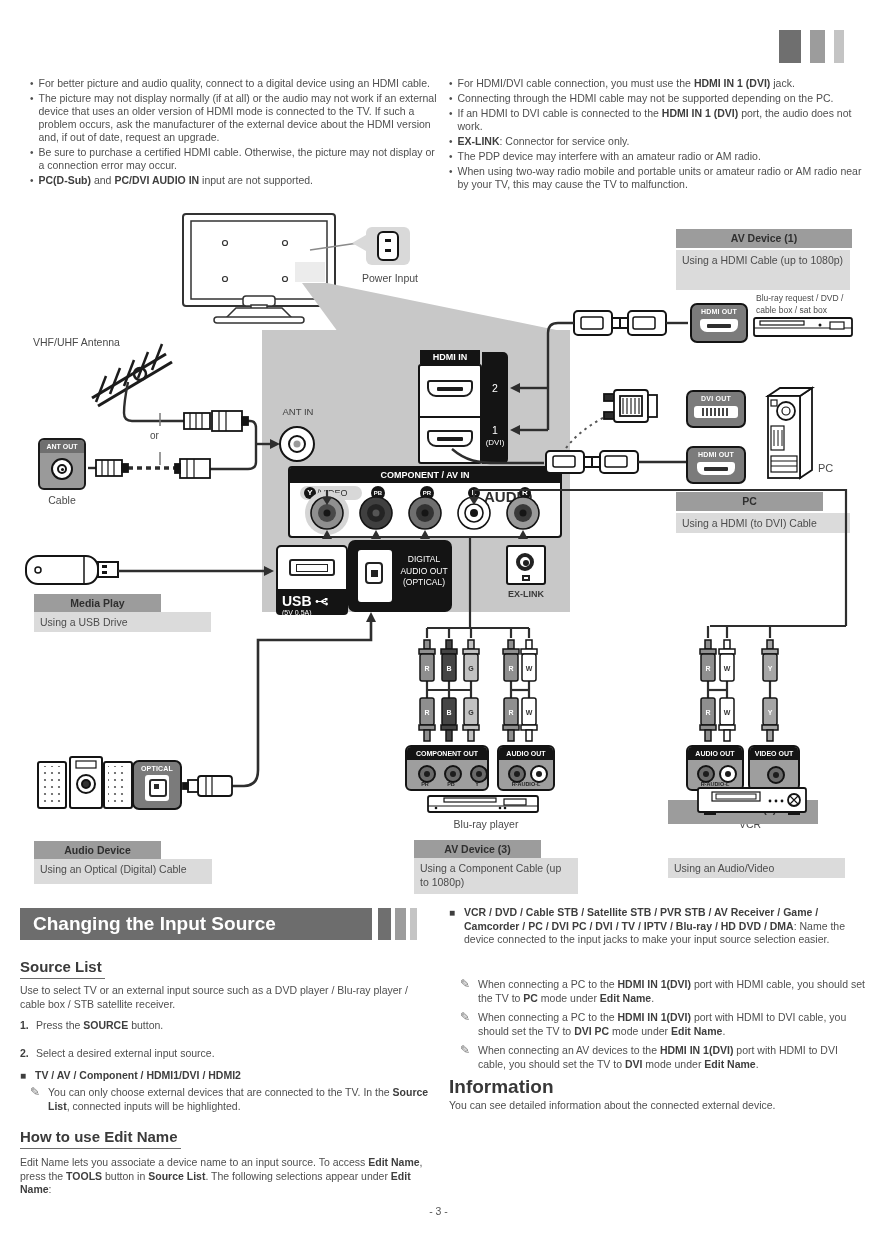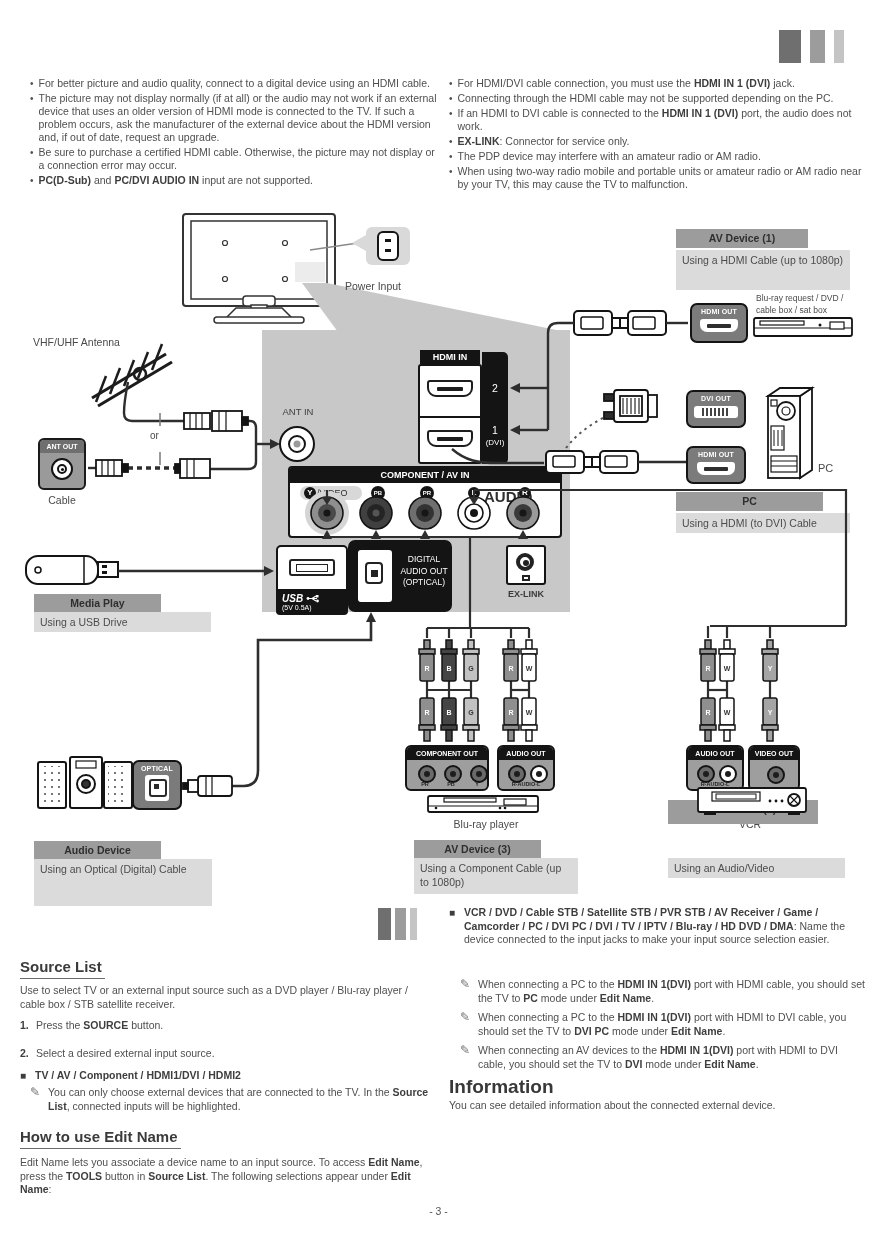--- a/index.html
+++ b/index.html
@@ -113,21 +113,21 @@
     <line x1="310" y1="250" x2="358" y2="243" stroke="#8a8a8a" stroke-width="1.5"></line>
     <polygon points="352,243 366,235 366,251" fill="#d9d9d9"></polygon>
   </svg>
 
   <div class="abs" style="left:366px;top:227px;width:44px;height:38px;background:#d9d9d9;border-radius:6px;">
     <div class="abs" style="left:11px;top:4px;width:22px;height:30px;background:#fff;border:2px solid #141414;border-radius:6px;">
       <div class="abs" style="left:6px;top:6px;width:6px;height:3px;background:#141414;"></div>
       <div class="abs" style="left:6px;top:16px;width:6px;height:3px;background:#141414;"></div>
     </div>
   </div>
-  <div class="abs lbl" style="left:345px;top:280px;width:90px;text-align:left;">Power Input</div>
+  <div class="abs lbl" style="left:345px;top:272px;width:90px;text-align:center;">Power Input</div>
 
   <div class="abs lbl" style="left:33px;top:336px;width:130px;">VHF/UHF Antenna</div>
   <div class="abs lbl" style="left:150px;top:430px;width:24px;font-size:10px;">or</div>
 
   <div class="abs" style="left:38px;top:438px;width:48px;height:52px;background:#9a9a9a;border:2px solid #1a1a1a;border-radius:6px;overflow:hidden;">
     <div style="background:#6f6f6f;color:#fff;font-size:7px;font-weight:bold;text-align:center;line-height:13px;">ANT OUT</div>
     <div class="abs" style="left:11px;top:18px;width:22px;height:22px;background:#fff;border:2px solid #141414;border-radius:50%;">
       <div class="abs" style="left:4px;top:4px;width:10px;height:10px;border:2px solid #141414;border-radius:50%;"></div>
       <div class="abs" style="left:8px;top:8px;width:3px;height:3px;background:#141414;border-radius:50%;"></div>
     </div>
@@ -166,21 +166,21 @@
     <div class="circ" style="left:229px;top:19px;width:12px;height:12px;line-height:12px;font-size:8px;">R</div>
   </div>
 
   <div class="abs" style="left:276px;top:545px;width:72px;height:46px;background:#fff;border:2px solid #141414;border-radius:5px 5px 0 0;">
     <div class="abs" style="left:11px;top:12px;width:46px;height:17px;border:2px solid #222;border-radius:3px;display:flex;align-items:center;justify-content:center;">
         <i style="display:block;width:30px;height:6px;border:1.5px solid #222;"></i>
       </div>
   </div>
   <div class="abs blk" style="left:276px;top:591px;width:72px;height:24px;border-radius:0 0 4px 4px;padding:2px 0 0 6px;">
     <div style="display:flex;align-items:center;gap:3px;">
-      <span style="font-size:10px;font-weight:bold;font-style:italic;">USB</span>
+      <span style="font-size:14px;font-weight:bold;">USB</span>
       <svg width="14" height="9" style="position:static;">
           <path d="M1,4.5 H11 M6,4.5 L10,2 M6,4.5 L10,7" stroke="#fff" stroke-width="1.2" fill="none"></path>
           <circle cx="2" cy="4.5" r="1.4" fill="#fff"></circle>
           <rect x="10" y="1" width="2.5" height="2.5" fill="#fff"></rect>
           <circle cx="11.5" cy="7" r="1.4" fill="#fff"></circle>
         </svg>
     </div>
     <div style="font-size:7px;">(5V 0.5A)</div>
   </div>
 
@@ -196,21 +196,21 @@
     </div>
   </div>
 
   <div class="abs" style="left:506px;top:545px;width:40px;height:40px;background:#fff;border:2px solid #141414;border-radius:3px;">
     <div class="abs" style="left:8px;top:6px;width:18px;height:18px;border:4px solid #222;border-radius:50%;"></div>
     <div class="abs" style="left:15px;top:13px;width:6px;height:6px;background:#222;border-radius:50%;"></div>
     <div class="abs" style="left:14px;top:28px;width:8px;height:6px;border:2px solid #222;background:#fff;"></div>
   </div>
   <div class="abs" style="left:488px;top:589px;width:76px;text-align:center;font-size:9px;font-weight:bold;color:#3a3a3a;">EX-LINK</div>
 
-  <div class="abs devh" style="left:676px;top:229px;width:132px;height:19px;">AV Device (1)</div>
+  <div class="abs devh" style="left:676px;top:229px;width:176px;height:19px;">AV Device (1)</div>
   <div class="abs devs" style="left:676px;top:250px;width:174px;height:40px;">Using a HDMI Cable (up to 1080p)</div>
   <div class="abs portbox" style="left:690px;top:303px;width:58px;height:40px;">
     <div class="pl">HDMI OUT</div>
     <div class="hslot">
         <i></i>
       </div>
   </div>
   <div class="abs" style="left:756px;top:292px;width:104px;font-size:8.5px;line-height:12px;color:#4a4a4a;">Blu-ray request / DVD / cable box / sat box</div>
 
   <div class="abs portbox" style="left:686px;top:390px;width:60px;height:38px;">
@@ -234,21 +234,21 @@
 
   <div class="abs portbox" style="left:132px;top:760px;width:50px;height:50px;">
     <div class="pl">OPTICAL</div>
     <div class="oport">
         <i></i>
         <em></em>
       </div>
   </div>
   <div class="abs lbl" style="left:30px;top:818px;width:140px;text-align:center;margin-top:39px;">Digital Audio System</div>
   <div class="abs devh" style="left:34px;top:841px;width:127px;height:26px;line-height:18px;">Audio Device</div>
-  <div class="abs devs" style="left:34px;top:859px;width:178px;height:47px;">Using an Optical (Digital) Cable</div>
+  <div class="abs devs" style="left:34px;top:859px;width:178px;height:25px;">Using an Optical (Digital) Cable</div>
 
   <div class="abs" style="left:405px;top:745px;width:84px;height:46px;background:#9e9e9e;border:2px solid #141414;border-radius:6px;overflow:hidden;">
     <div class="blk" style="height:13px;font-size:7px;font-weight:bold;text-align:center;line-height:13px;">COMPONENT OUT</div>
     <div class="rjack" style="left:11px;top:18px;width:14px;height:14px;">
         <i></i>
       </div>
     <div class="rjack" style="left:37px;top:18px;width:14px;height:14px;">
         <i></i>
       </div>
     <div class="rjack" style="left:63px;top:18px;width:14px;height:14px;">
@@ -567,20 +567,23 @@
       <circle cx="770" cy="801" r="1.4" fill="#141414" stroke="none"></circle>
         <circle cx="776" cy="801" r="1.4" fill="#141414" stroke="none"></circle>
         <circle cx="782" cy="801" r="1.4" fill="#141414" stroke="none"></circle>
       <circle cx="794" cy="800" r="6"></circle>
         <path d="M790,796 L798,804 M798,796 L790,804" stroke-width="1.1"></path>
       <rect x="704" y="812" width="12" height="3" fill="#141414" stroke="none"></rect>
         <rect x="788" y="812" width="12" height="3" fill="#141414" stroke="none"></rect>
     </g>
   </svg>
 
+  <div class="abs hbar" style="left:20px;top:908px;width:352px;height:32px;line-height:32px;">
+    <span>Changing the Input Source</span>
+  </div>
   <div class="abs" style="left:378px;top:908px;width:13px;height:32px;background:#6f6f6f;"></div>
   <div class="abs" style="left:395px;top:908px;width:11px;height:32px;background:#9c9c9c;"></div>
   <div class="abs" style="left:410px;top:908px;width:7px;height:32px;background:#c4c4c4;"></div>
 
   <div class="abs" style="left:20px;top:958px;">
     <span class="h2">Source List</span>
   </div>
   <div class="abs seg" style="left:20px;top:984px;width:410px;">Use to select TV or an external input source such as a DVD player / Blu-ray player / cable box / STB satellite receiver.</div>
   <div class="abs note" style="left:20px;top:1019px;width:405px;">
     <span class="stepnum">1.</span>

